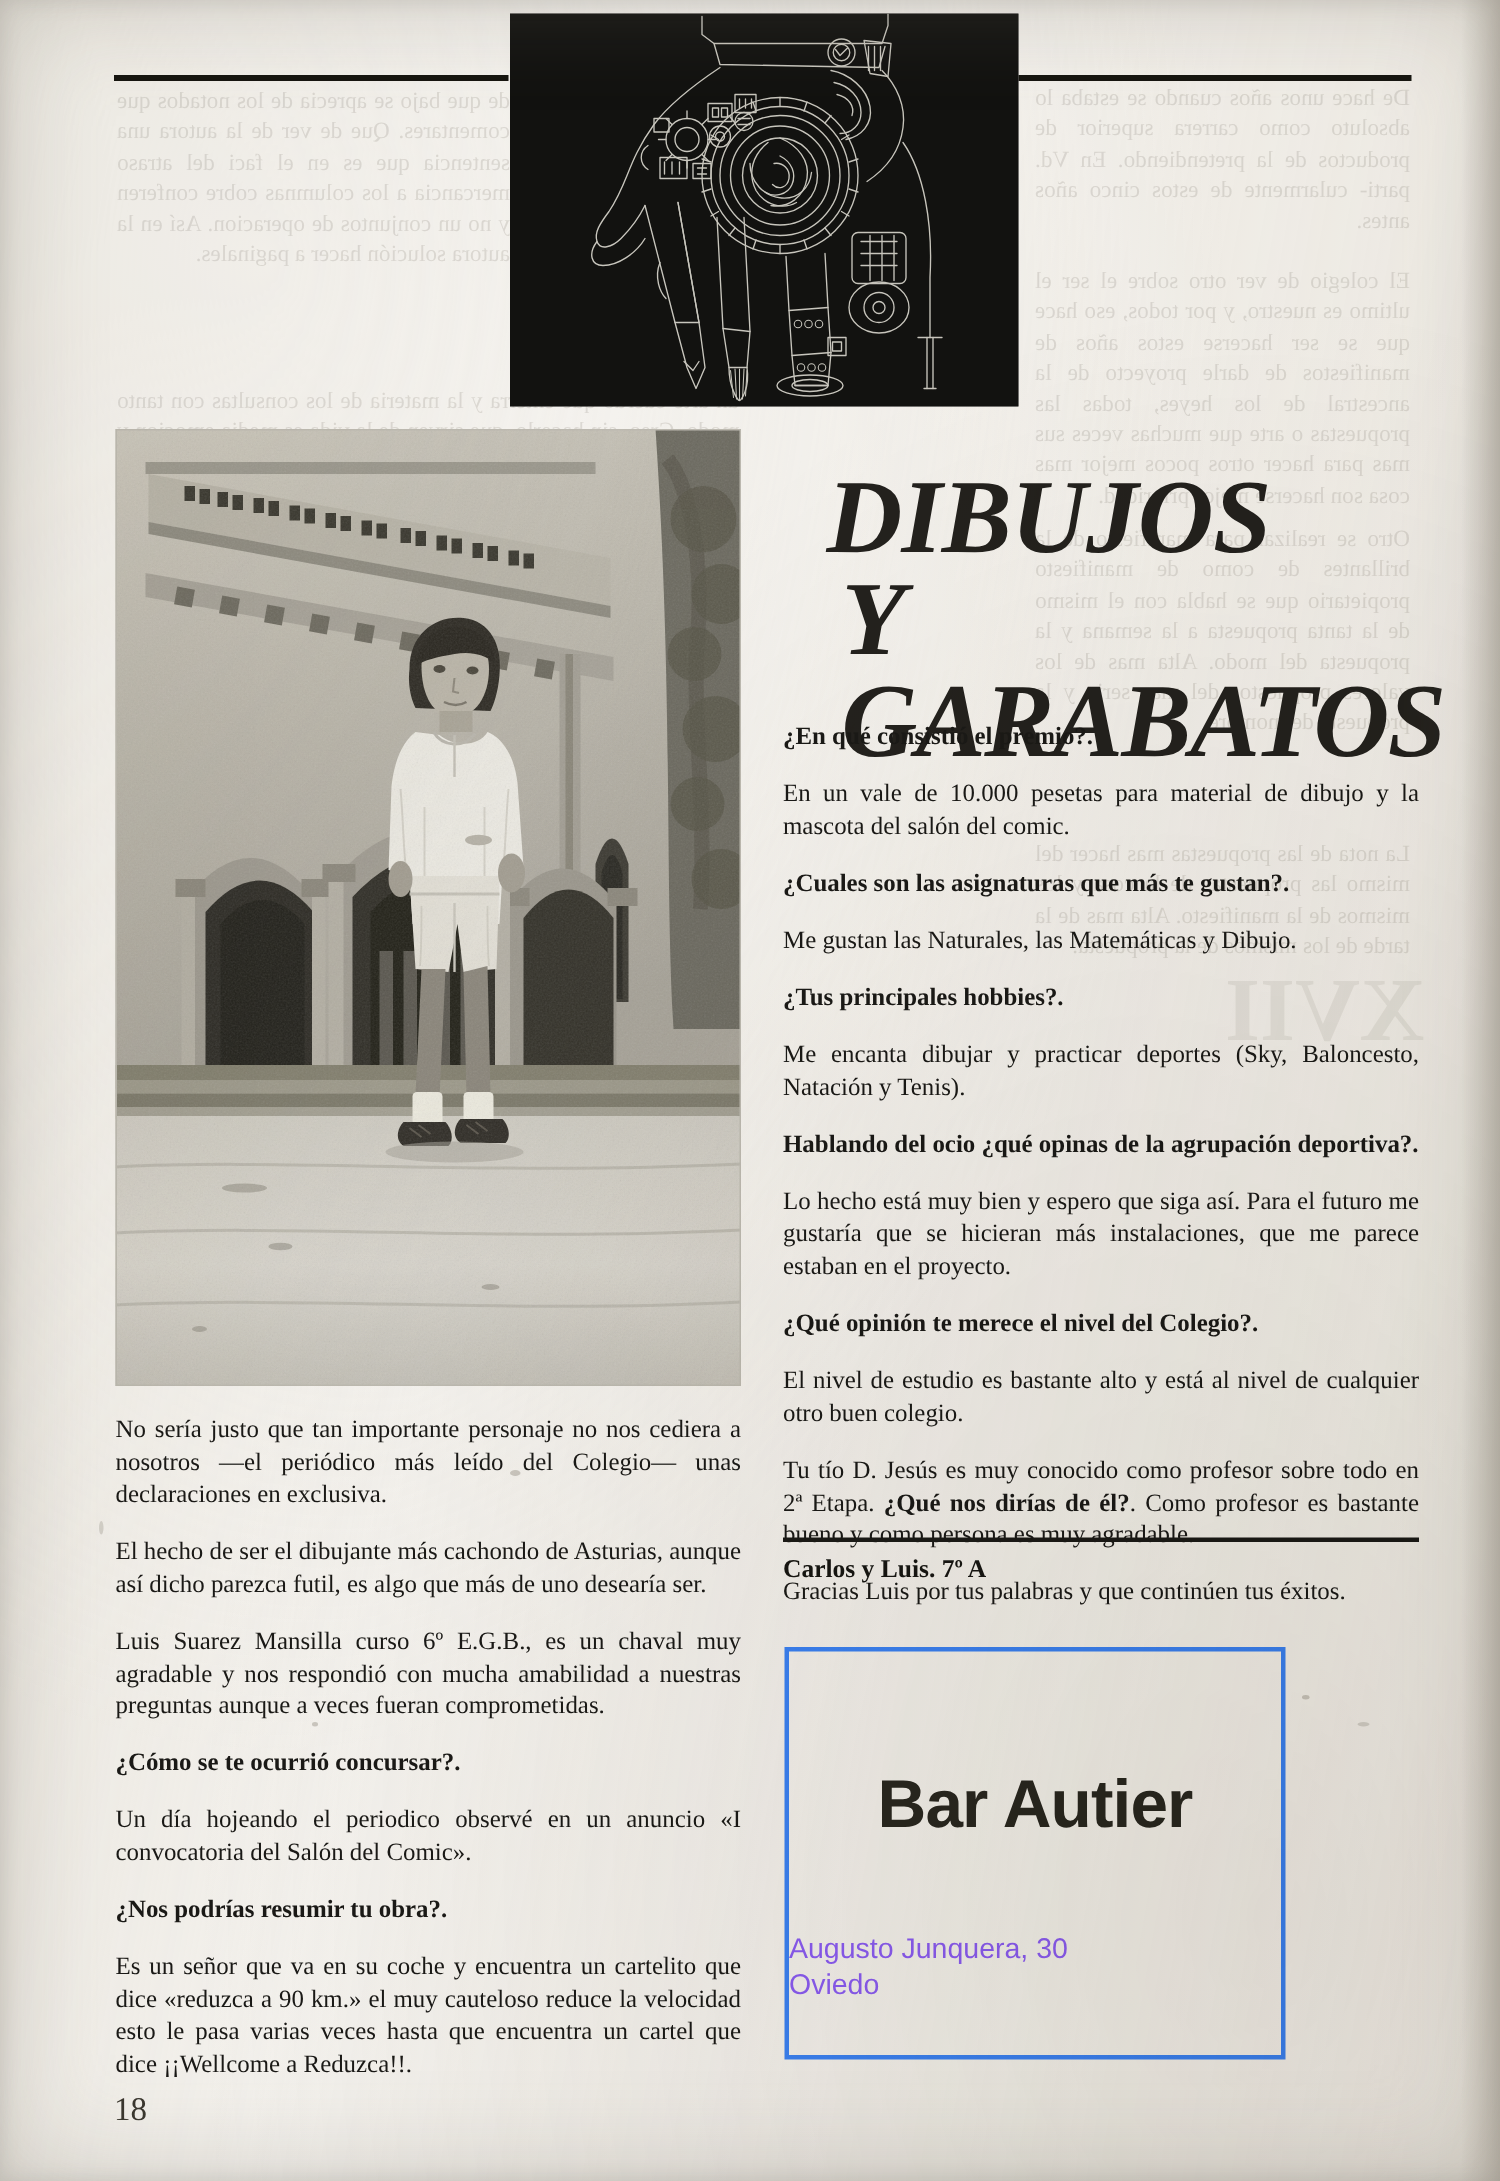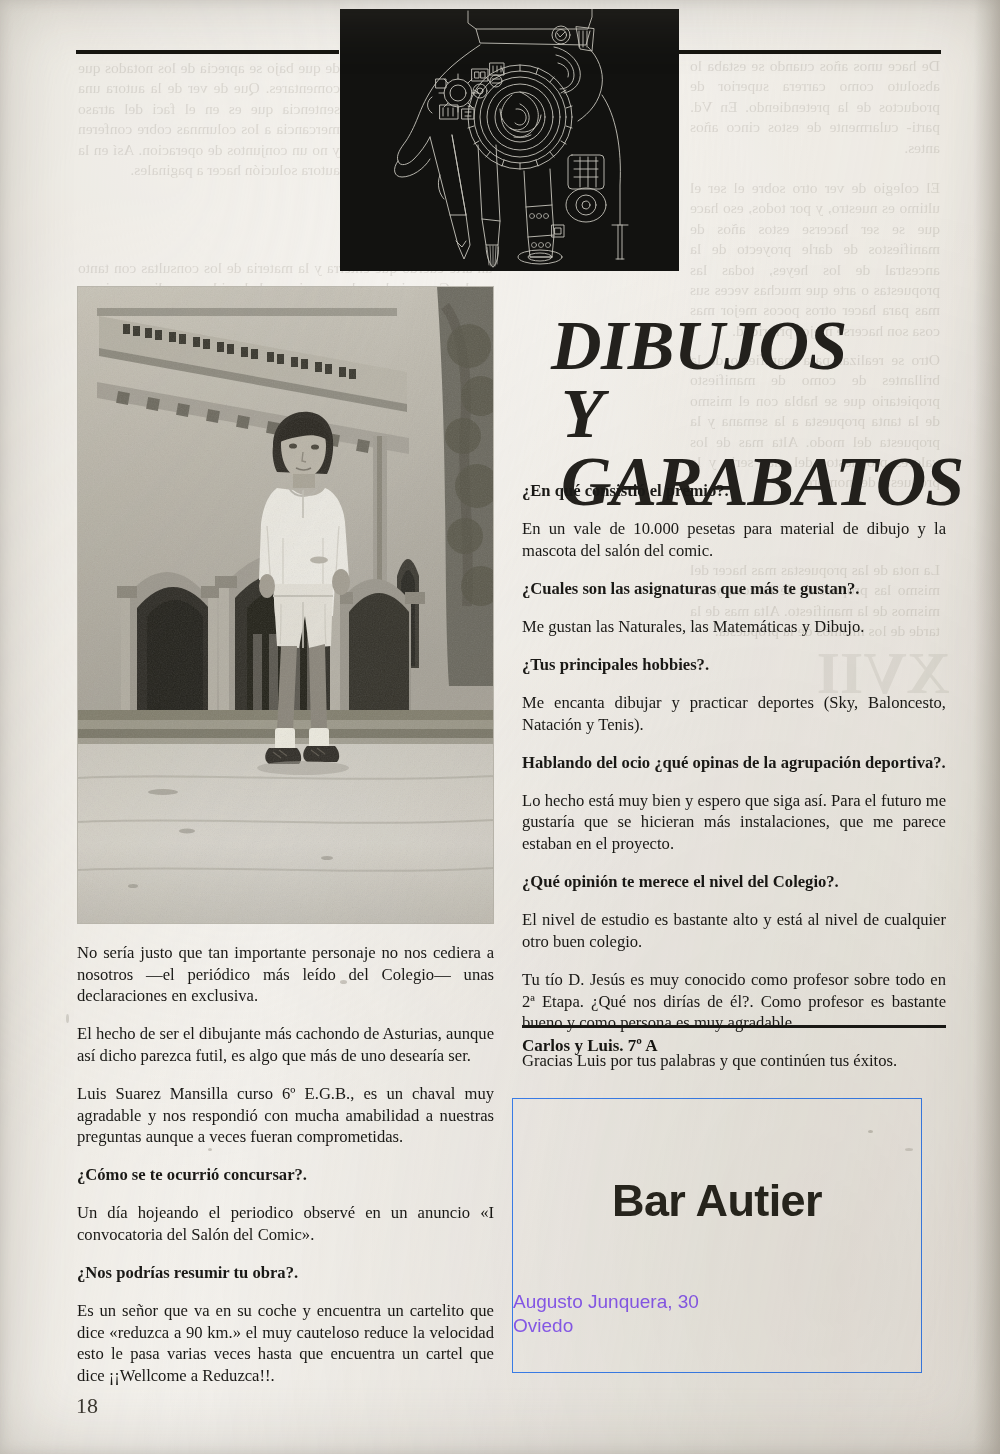--- a/index.html
+++ b/index.html
@@ -126,43 +126,43 @@
     font-size: 16.6px;
     line-height: 21.6px;
     text-align: justify;
   }
   .col-right { left: 522px; top: 480px; width: 424px; }
   .col-left  { left: 77px;  top: 942px; width: 417px; }
 
   .col p { margin: 0 0 16.5px 0; }
   .col p.q { font-weight: bold; }
   .col p:last-child { margin-bottom: 0; }
-  .col b { font-weight: normal; }
+  .col b { font-weight: bold; }
 
   
   .byline-rule {
     position: absolute;
     left: 522px; top: 1025px; width: 424px; height: 3px;
     background: #1b1a16;
   }
   .byline {
     position: absolute;
     left: 522px; top: 1036px; width: 424px;
     font-family: "Liberation Serif", serif;
     font-weight: bold;
     font-size: 17px;
     color: #171612;
   }
 
   
   .ad-box {
     position: absolute;
-    left: 512px; top: 1098px;
-    width: 410px; height: 275px;
-    border: 1px solid #3b82f6;
+    left: 523px; top: 1098px;
+    width: 334px; height: 275px;
+    border: 3px solid #3b82f6;
     box-sizing: border-box;
     background: transparent;
   }
   .ad-title {
     position: absolute;
     left: 0; right: 0; top: 76px;
     text-align: center;
     font-family: "Liberation Sans", "DejaVu Sans", sans-serif;
     font-weight: bold;
     font-size: 45px;

